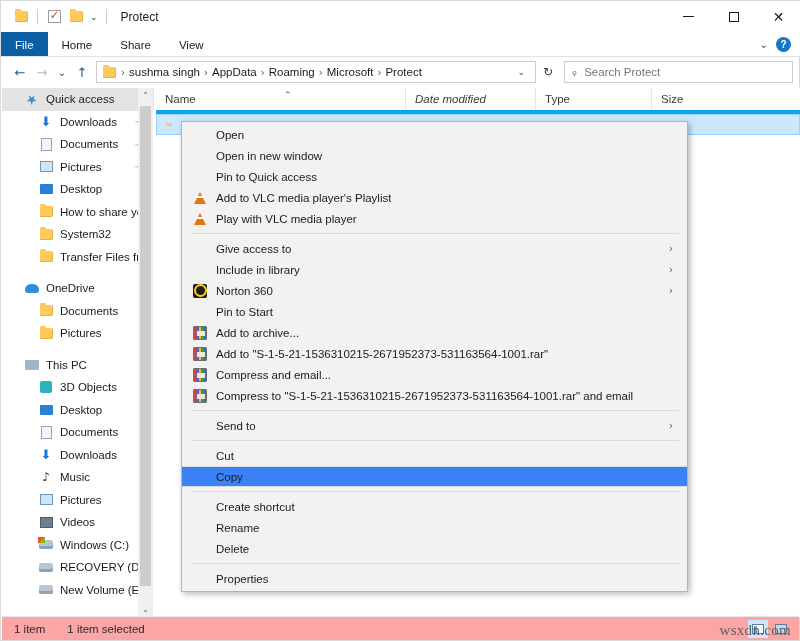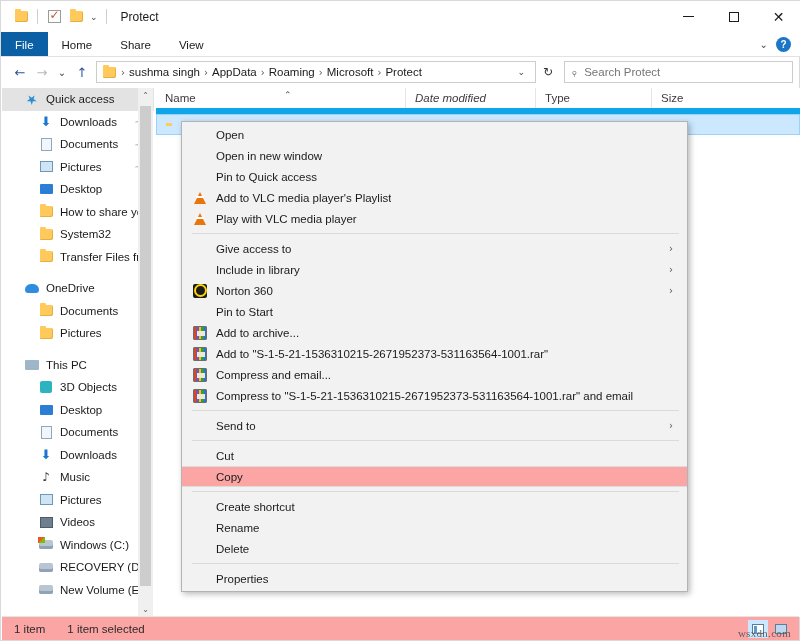--- a/index.html
+++ b/index.html
@@ -149,21 +149,21 @@
     height: 15px; display:flex; align-items:center; justify-content:center;
     font-size: 8px; color: #606060; font-family:"DejaVu Sans",sans-serif;
   }
   .nav-thumb {
     position: absolute; top: 18px; left: 2px; width: 11px; height: 480px; background: #cdcdcd;
   }
 
   
   .listhdr {
     position: absolute; top: 87px; left: 155px; width: 644px; height: 26px;
-    background: #ffffff; border-bottom: 6px solid #0ea5e9; display: flex;
+    background: #ffffff; border-bottom: 4px solid #0ea5e9; display: flex;
   }
   .col {
     font-size: 11.5px; color: #3b3b3b; display: flex; align-items: center;
     border-right: 1px solid #e5e5e5; padding-left: 9px; position: relative;
   }
   .col.name { width: 250px; }
   .col.date { width: 130px; font-style: italic; }
   .col.type { width: 116px; }
   .col.size { width: 60px; border-right: none; }
   .sort-caret {
@@ -188,21 +188,21 @@
     position: absolute; top: 120px; left: 180px; width: 507px;
     background: #f2f2f2; border: 1px solid #b3b3b3;
     box-shadow: 2px 2px 6px rgba(0,0,0,.28);
     padding: 2px 0;
   }
   .mi {
     height: 21px; display: flex; align-items: center; position: relative;
     font-size: 11.5px; color: #1a1a1a; padding-left: 10px;
   }
   .mi.bold { font-weight: normal; }
-  .mi.hover { background: #fca5a5; border-top: 1px solid #dcdcdc; border-bottom: 1px solid #dcdcdc; }
+  .mi.hover { background: #3b82f6; border-top: 1px solid #dcdcdc; border-bottom: 1px solid #dcdcdc; }
   .mi .mico { width: 16px; height: 16px; margin-right: 8px; flex: 0 0 16px;
               display:flex; align-items:center; justify-content:center; }
   .mi .mtext { white-space: nowrap; overflow: hidden; text-overflow: ellipsis; }
   .mi .arrow {
     position: absolute; right: 14px; font-size: 10px; color: #555;
     font-family:"DejaVu Sans",sans-serif;
   }
   .mi-indent { padding-left: 34px; }
   .msep { height: 1px; background: #dadada; margin: 4px 8px 4px 10px; }
 
@@ -242,21 +242,21 @@
   }
   .status-text { font-size: 11.5px; color: #2b2b2b; }
   .status-right { margin-left: auto; display: flex; align-items: center; gap: 3px; padding-right: 8px; position: relative; }
   .vbtn { width: 20px; height: 18px; display:flex; align-items:center; justify-content:center; }
   .vbtn.on { background: #cce8ff; }
   .vico-det { width:12px;height:10px;background:#fff;border:1px solid #5b7c9b;position:relative; }
   .vico-det:after{content:"";position:absolute;left:1px;top:1px;width:3px;height:8px;background:#5b9bd5;}
   .vico-thumb { width:12px;height:10px;background:#bcd9f0;border:1px solid #5b7c9b; }
   .watermark {
     position: absolute; right: 8px; bottom: -1px;
-    font-size: 11px; color: #5a5a5a; font-family: "Liberation Serif", serif;
+    font-size: 15px; color: #5a5a5a; font-family: "Liberation Serif", serif;
     letter-spacing: .3px; opacity: .95;
   }
 </style>
 </head>
 <body>
 
 <div id="app">
 
   <div class="titlebar">
     <div class="qat">

